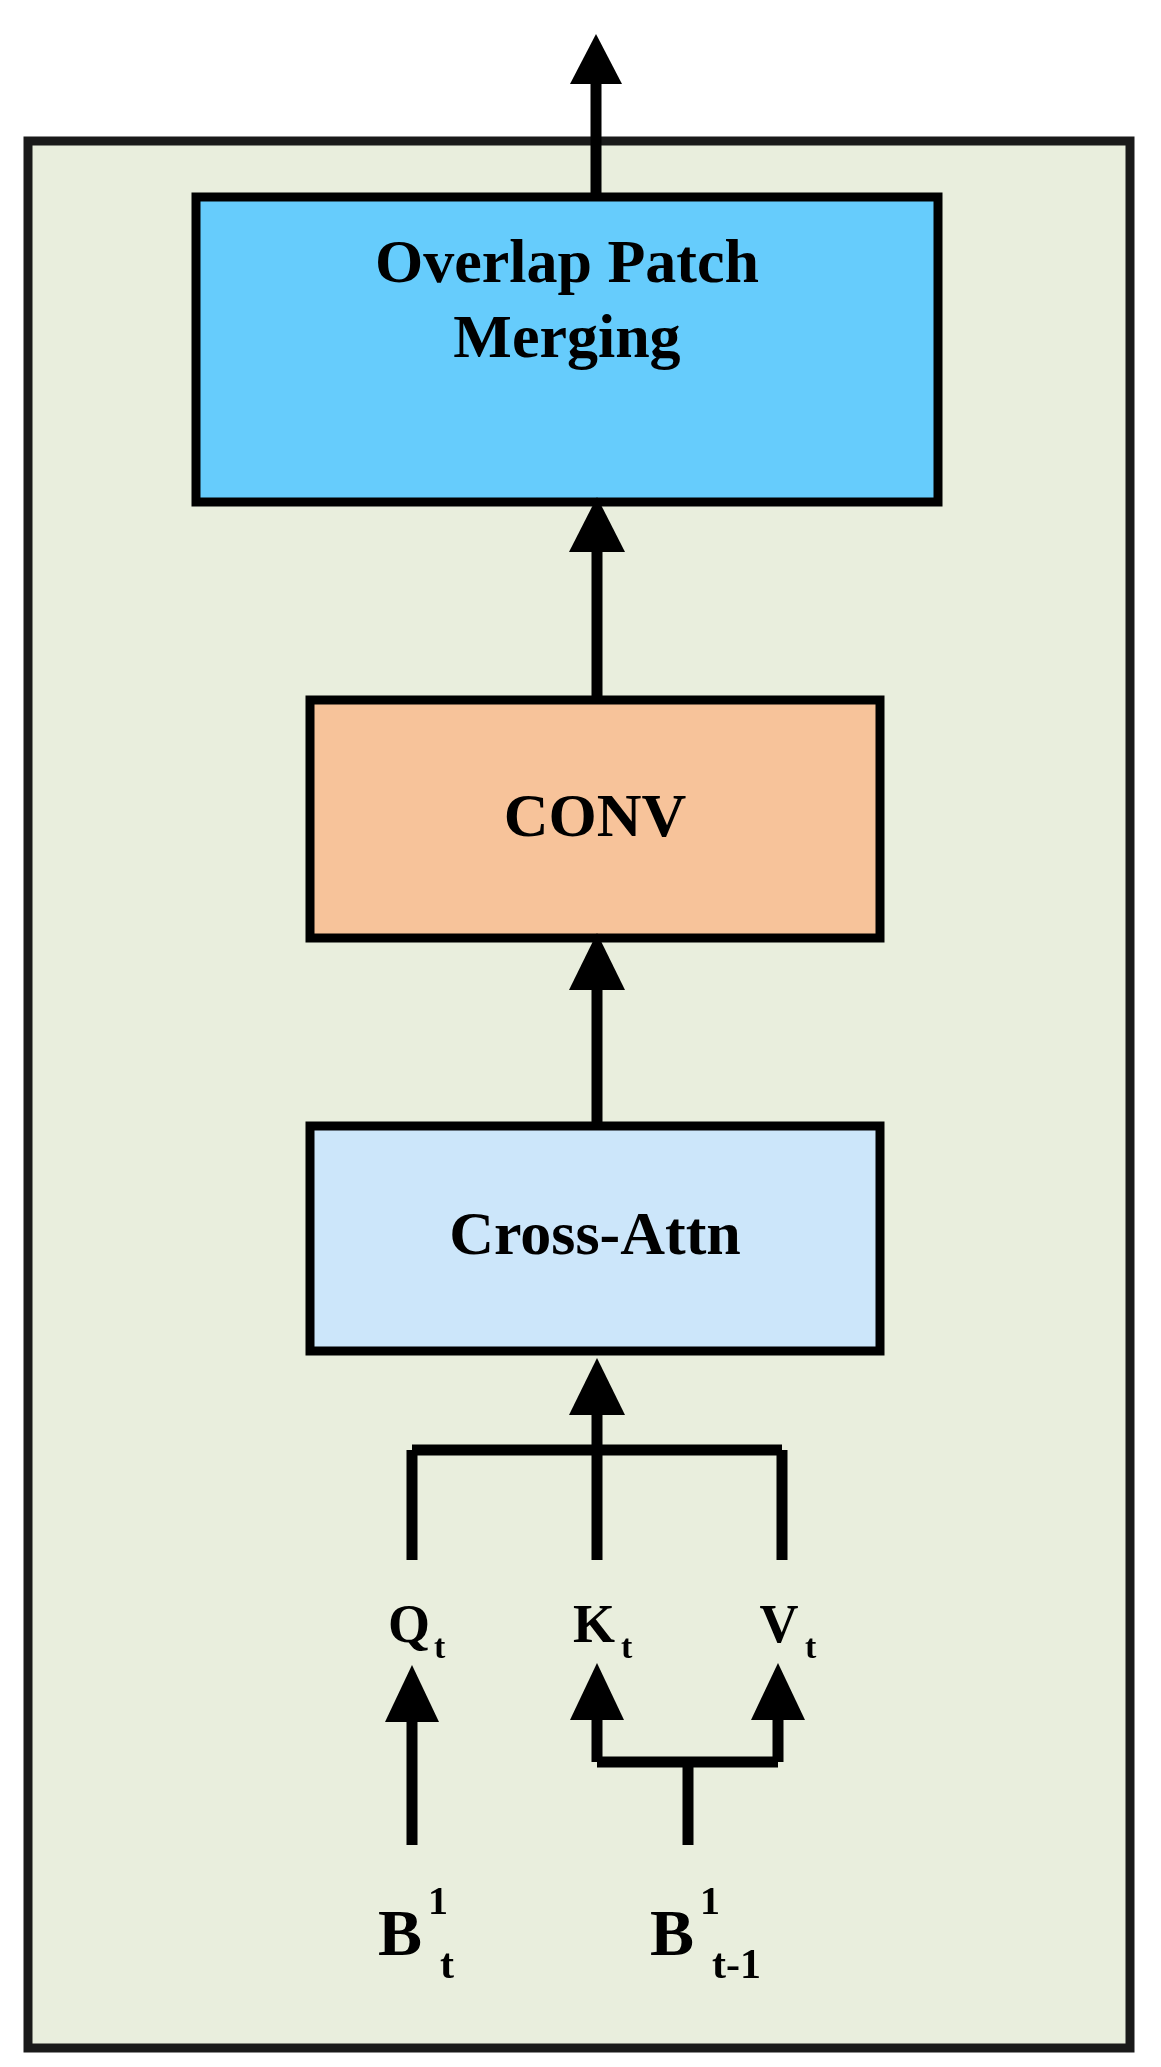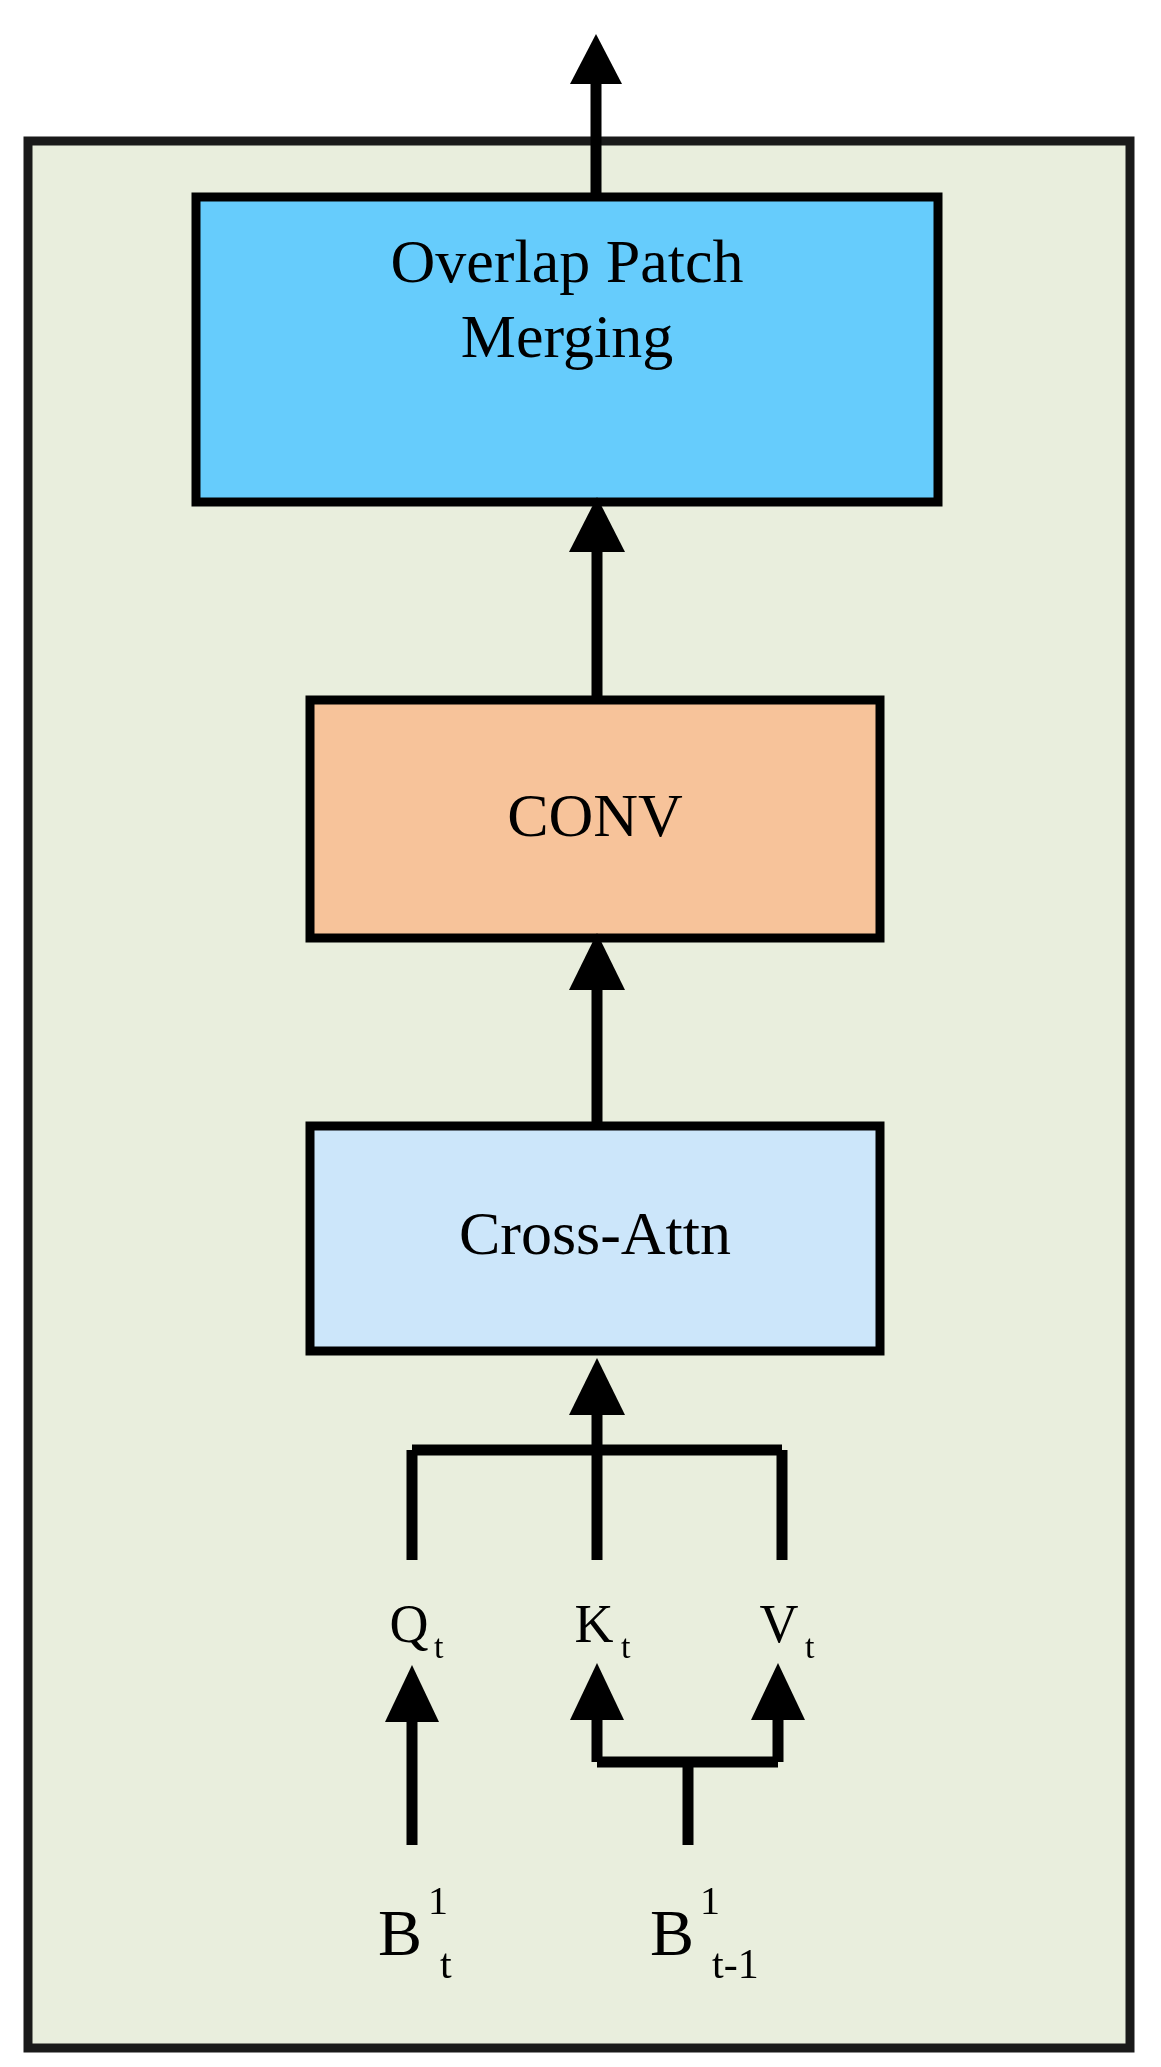--- a/index.html
+++ b/index.html
@@ -11,20 +11,21 @@
     width: 1161px;
     height: 2067px;
     font-family: "Liberation Serif", serif;
     overflow: hidden;
   }
   #stage {
     position: relative;
     width: 1161px;
     height: 2067px;
     background: #ffffff;
+    font-weight: bold;
   }
   svg.diagram {
     position: absolute;
     left: 0;
     top: 0;
     width: 1161px;
     height: 2067px;
     display: block;
   }
   .box-label {

